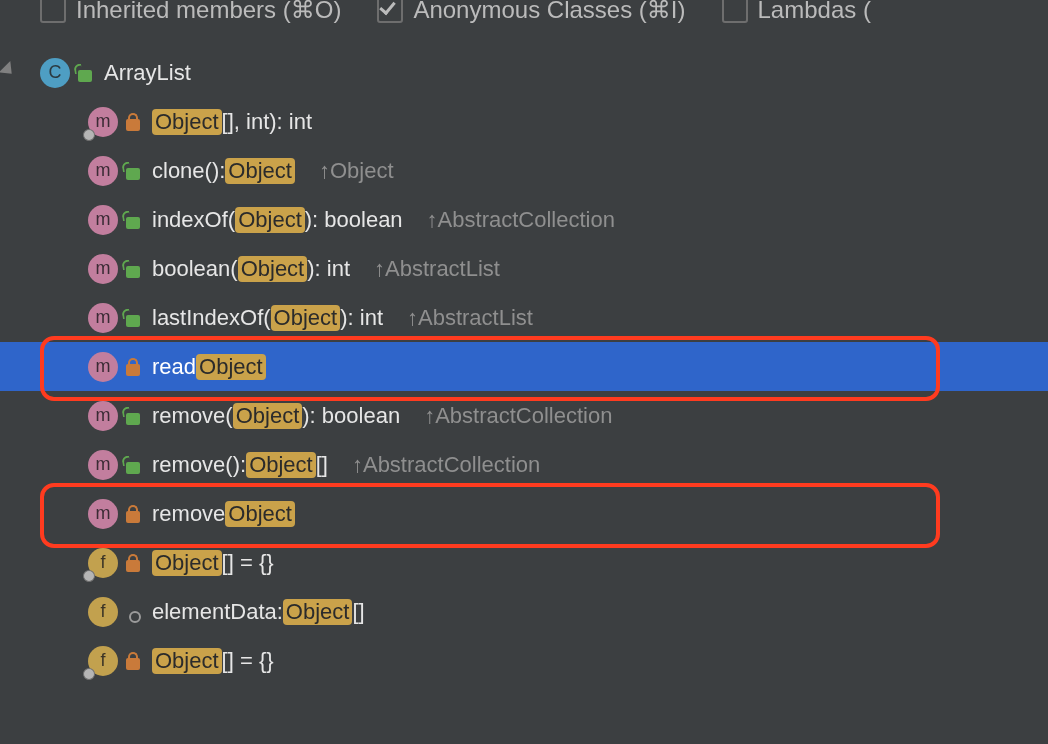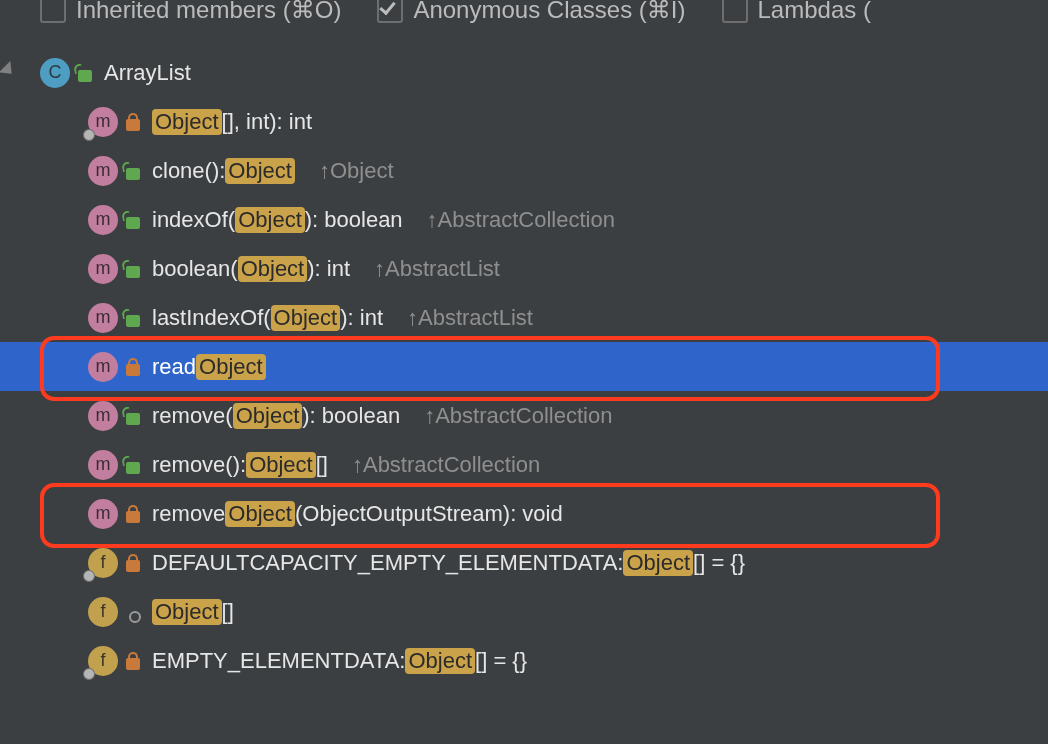--- a/index.html
+++ b/index.html
@@ -133,45 +133,43 @@
           <span>[]</span>
           <span class="dim"><span class="upa">↑</span>AbstractCollection</span>
         </span>
       </div>
       <div class="row member">
         <span class="badge m">m</span>
         <span class="access lock"></span>
         <span class="sig">
           <span>remove</span>
           <span class="mark">Object</span>
-          <span>(ObjectOutputStream): void</span>
         </span>
       </div>
       <div class="row member">
         <span class="badge f">f<span class="pin"></span></span>
         <span class="access lock"></span>
         <span class="sig">
-          <span>DEFAULTCAPACITY_EMPTY_ELEMENTDATA: </span>
           <span class="mark">Object</span>
           <span>[] = {}</span>
         </span>
       </div>
       <div class="row member">
         <span class="badge f">f</span>
         <span class="access dot"></span>
         <span class="sig">
+          <span>elementData: </span>
           <span class="mark">Object</span>
           <span>[]</span>
         </span>
       </div>
       <div class="row member">
         <span class="badge f">f<span class="pin"></span></span>
         <span class="access lock"></span>
         <span class="sig">
-          <span>EMPTY_ELEMENTDATA: </span>
           <span class="mark">Object</span>
           <span>[] = {}</span>
         </span>
       </div>
     </div>
 </div>
 
 <div class="annot" style="left: 40px; width: 892px; top: 336px; height: 57px;"></div>
 <div class="annot" style="left: 40px; width: 892px; top: 483px; height: 57px;"></div>
 

